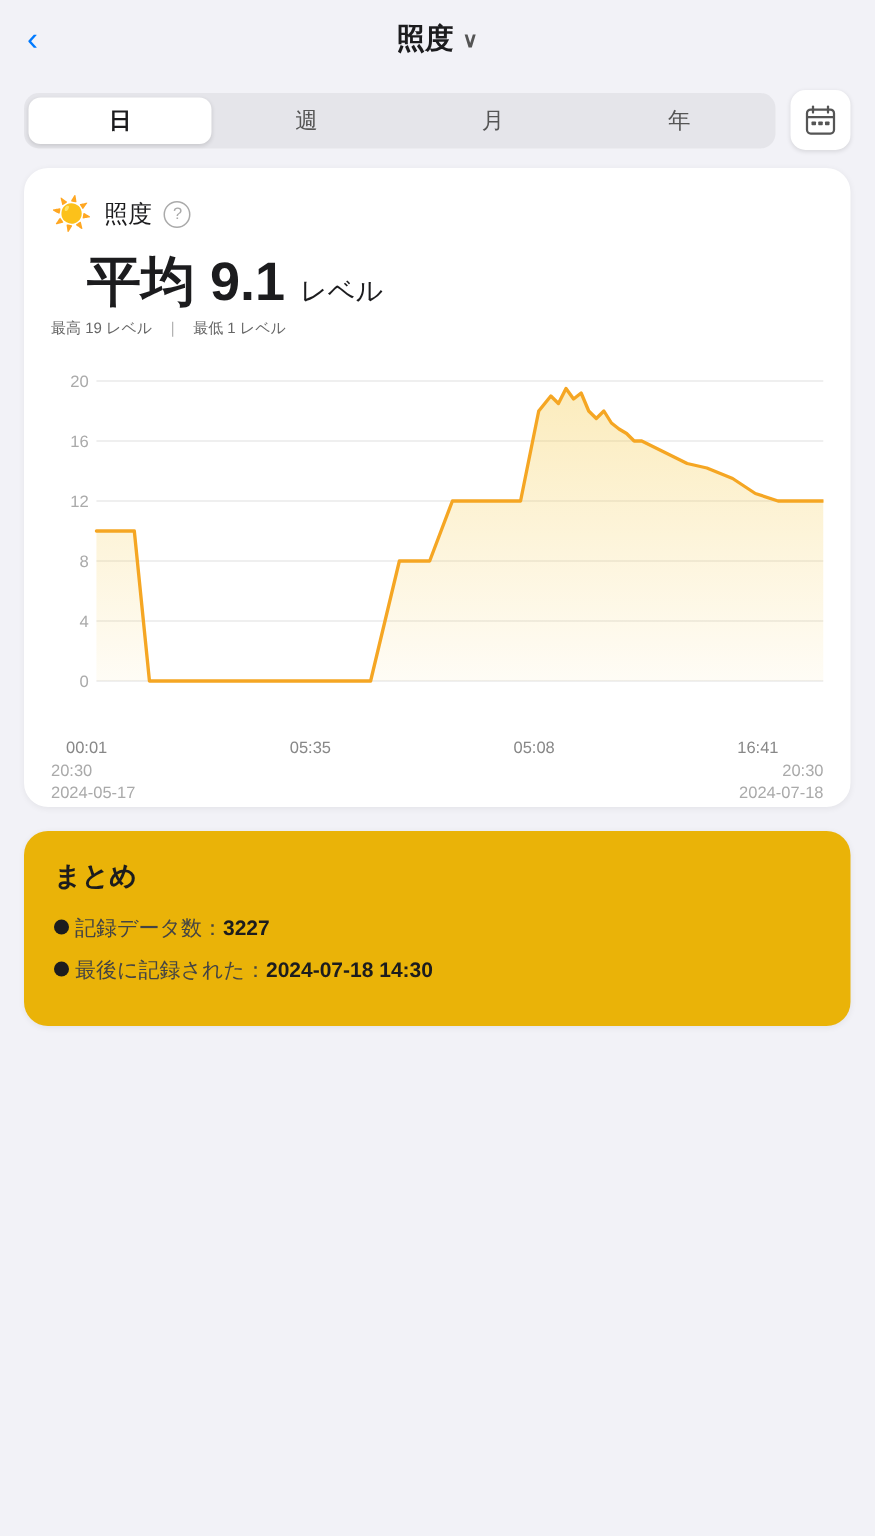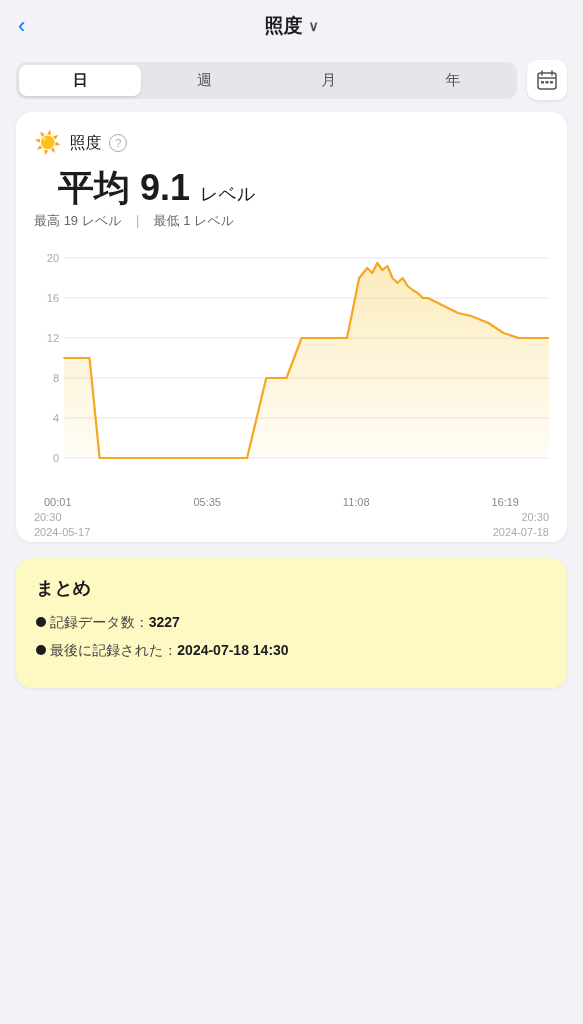--- a/index.html
+++ b/index.html
@@ -131,21 +131,21 @@
       color: #1c1c1e;
       line-height: 1.1;
       margin-bottom: 4px;
       margin-left: 24px;
     }
     .avg-value .unit {
       font-size: 18px;
       font-weight: 500;
     }
     .stats-sub {
-      font-size: 13px;
+      font-size: 10px;
       color: #666;
       margin-bottom: 18px;
     }
     .stats-sep {
       margin: 0 6px;
       color: #999;
     }
 
     
     .chart-container {
@@ -169,21 +169,21 @@
       justify-content: space-between;
       padding: 2px 0 0 0;
       font-size: 11px;
       color: #aaa;
       align-items: flex-end;
     }
 
     
     .summary-card {
       margin: 0 16px 24px;
-      background: #fef9c3;
+      background: #eab308;
       border-radius: 16px;
       padding: 18px 20px;
       box-shadow: 0 1px 4px rgba(0,0,0,0.06);
     }
     .summary-title {
       font-size: 18px;
       font-weight: 600;
       margin-bottom: 14px;
     }
     .summary-item {
@@ -368,22 +368,22 @@
           480,90
           495,90
           510,90
         "></polyline>
     </svg>
 
     
     <div class="chart-x-labels">
       <span>00:01</span>
       <span>05:35</span>
-      <span>11:08</span>
-      <span>16:19</span>
+      <span>05:08</span>
+      <span>16:41</span>
     </div>
 
     
     <div class="chart-date-labels">
       <div style="font-size:11px; color:#aaa; line-height:1.4;">
         <div>20:30</div>
         <div>2024-05-17</div>
       </div>
       <div style="font-size:11px; color:#aaa; line-height:1.4; text-align:right;">
         <div>20:30</div>

